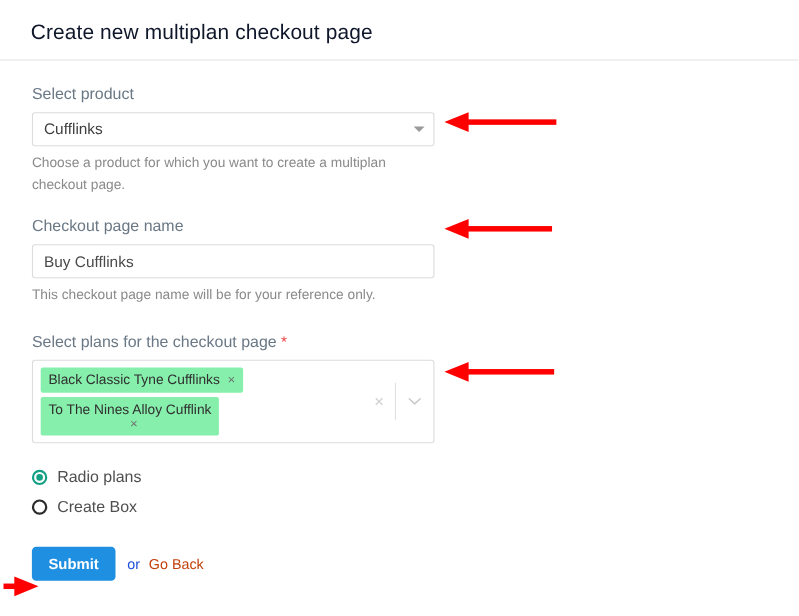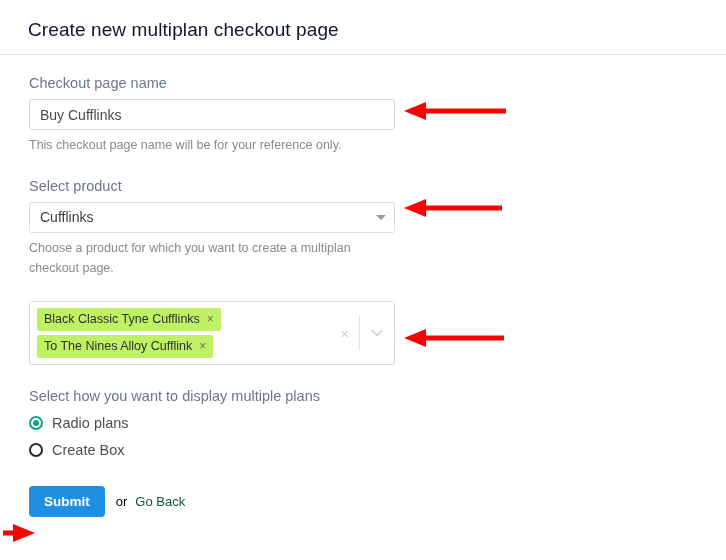--- a/index.html
+++ b/index.html
@@ -116,30 +116,30 @@
     min-height: 56px;
     box-sizing: border-box;
     border: 1px solid #dcdcdc;
     border-radius: 3px;
     background: #fff;
     padding: 6px 60px 6px 7px;
   }
   .chip {
     display: inline-flex;
     align-items: center;
-    background: #bef264;
+    background: #86efac;
     color: #2f2f2f;
     font-size: 12.5px;
     line-height: 14px;
     padding: 4px 7px 5px 7px;
     border-radius: 2px;
     margin-bottom: 4px;
     white-space: nowrap;
   }
-  .chip:last-child { margin-bottom: 0; }
+  .chip:last-child { margin-bottom: 0; flex-direction: column; }
   .chip-remove {
     margin-left: 7px;
     color: #6f6f6f;
     font-size: 12px;
     line-height: 12px;
     cursor: pointer;
   }
   .ms-actions {
     position: absolute;
     right: 0;
@@ -215,62 +215,63 @@
     font-family: "Liberation Sans", sans-serif;
     font-size: 13.5px;
     font-weight: bold;
     padding: 0 15px;
     height: 31px;
     line-height: 31px;
     cursor: pointer;
   }
   .or-text {
     font-size: 13px;
-    color: #000000;
+    color: #1d4ed8;
     margin: 0 8px 0 11px;
   }
   .goback-link {
     font-size: 13px;
-    color: #14532d;
+    color: #c2410c;
     text-decoration: none;
     cursor: pointer;
   }
 
   
   .arrow {
     position: absolute;
     pointer-events: none;
   }
 </style>
 </head>
 <body>
 
 <div class="page-header">
   <h1 class="page-title">Create new multiplan checkout page</h1>
 </div>
 <div class="header-divider"></div>
 
 <div class="form-body">
-
-  <div class="field-group" style="margin-top:19px;">
-    <label class="field-label">Checkout page name</label>
-    <input class="text-input" type="text" style="margin-top: 7px;" value="Buy Cufflinks">
-    <p class="field-help">This checkout page name will be for your reference only.</p>
-  </div>
 
   <div class="field-group" style="margin-top:22px;">
     <label class="field-label">Select product</label>
     <div class="select-wrap" style="margin-top:7px;">
       <div class="select-box">Cufflinks</div>
       <span class="select-caret"></span>
     </div>
     <p class="field-help">Choose a product for which you want to create a multiplan checkout page.</p>
   </div>
 
+  <div class="field-group" style="margin-top:19px;">
+    <label class="field-label">Checkout page name</label>
+    <input class="text-input" type="text" style="margin-top: 7px;" value="Buy Cufflinks">
+    <p class="field-help">This checkout page name will be for your reference only.</p>
+  </div>
+
   <div class="field-group" style="margin-top:23px;">
+    <label class="field-label"><span>Select plans for the checkout page</span> <span class="req-star">*</span></label>
 
     <div class="multiselect" style="margin-top:7px;">
       <div>
         <div class="chip">
           <span>Black Classic Tyne Cufflinks</span>
           <span class="chip-remove">×</span>
         </div>
         <div class="chip">
           <span>To The Nines Alloy Cufflink</span>
           <span class="chip-remove">×</span>
@@ -282,21 +283,20 @@
         <span class="ms-arrow">
           <svg width="12" height="8" viewBox="0 0 12 8" aria-hidden="true">
             <path d="M1 1.5 L6 6.2 L11 1.5" fill="none" stroke="#cbcbcb" stroke-width="1.4" stroke-linecap="round" stroke-linejoin="round"></path>
           </svg>
         </span>
       </div>
     </div>
   </div>
 
   <div class="field-group" style="margin-top:22px;">
-    <label class="field-label">Select how you want to display multiple plans</label>
 
     <div class="radio-row">
       <span class="radio-mark checked"></span>
       <span class="radio-label">Radio plans</span>
     </div>
 
     <div class="radio-row">
       <span class="radio-mark"></span>
       <span class="radio-label">Create Box</span>
     </div>

